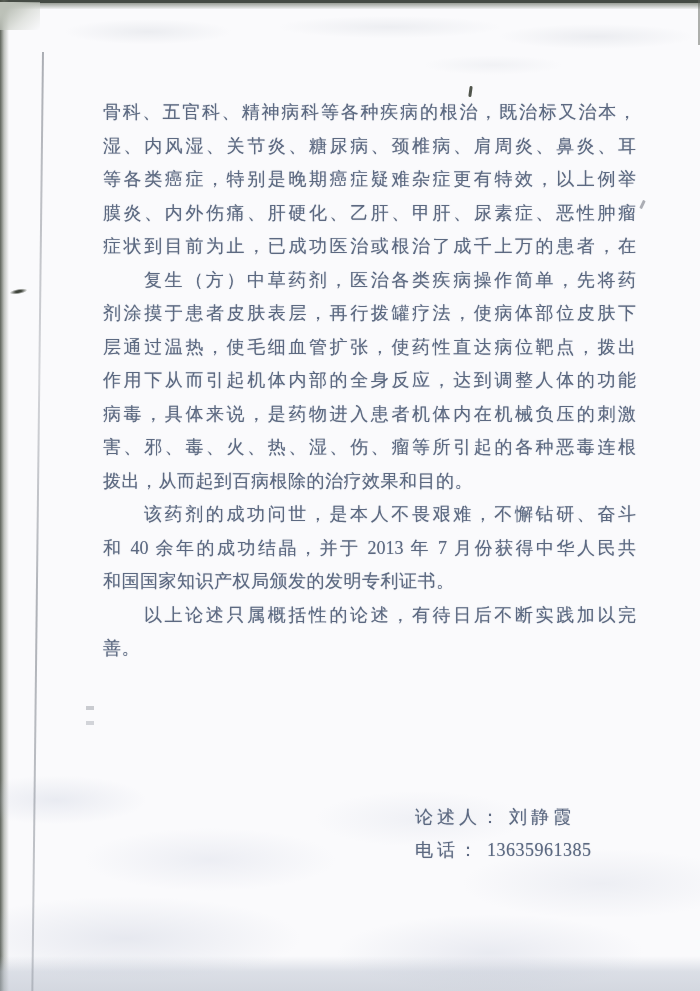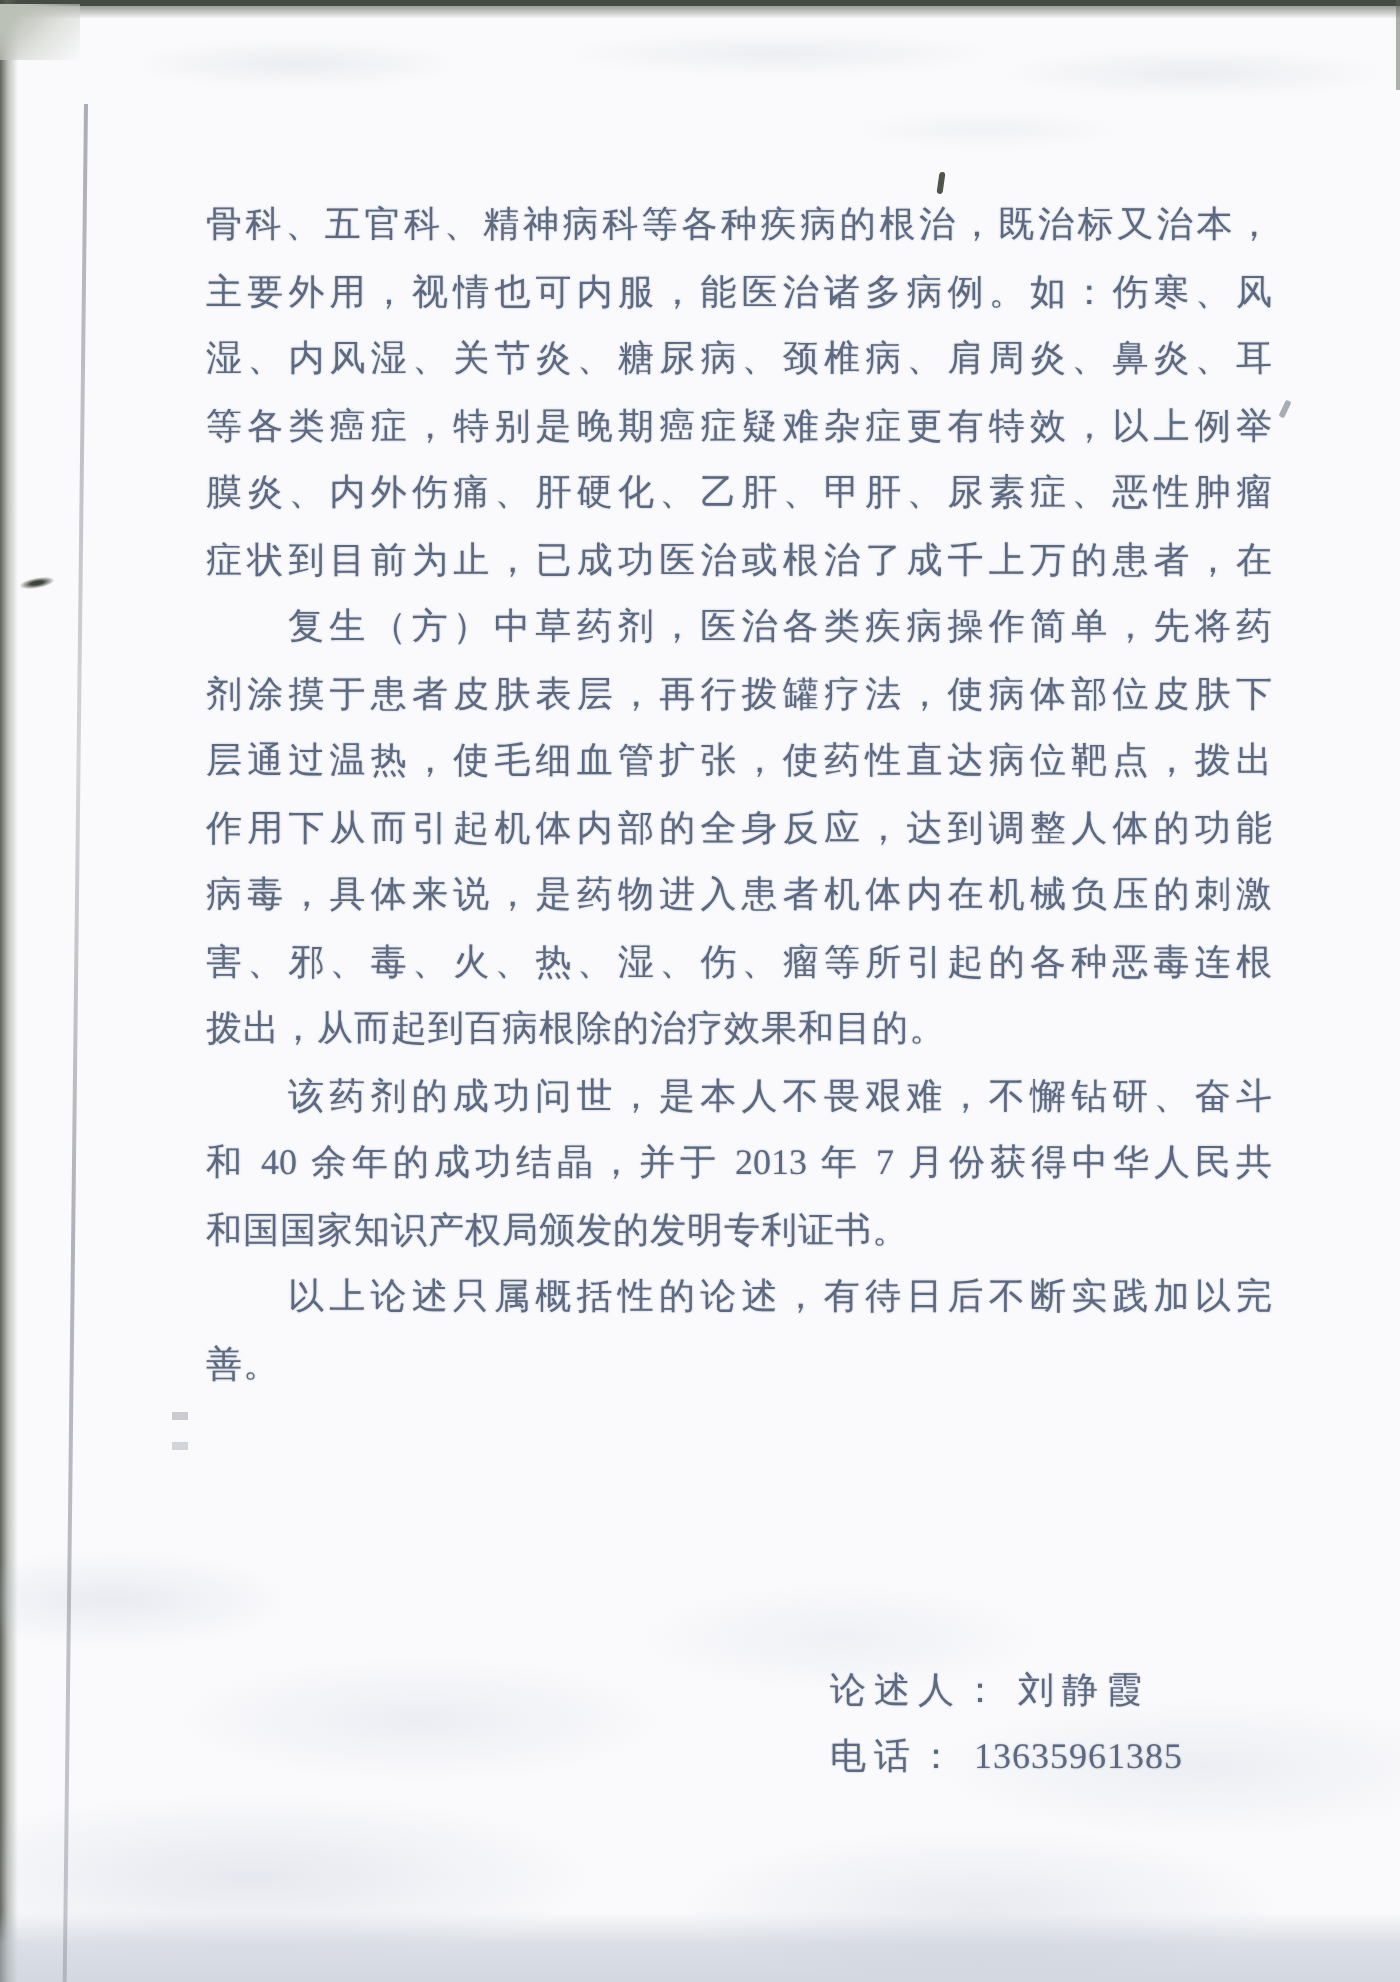--- a/index.html
+++ b/index.html
@@ -80,21 +80,21 @@
   }
   .line {
     height:33.5px; line-height:33.5px; white-space:nowrap;
     text-align:justify; text-align-last:justify;
     text-justify:inter-character;
   }
   .line.last { text-align-last:left; letter-spacing:0.5px; }
   .line.indent { padding-left:41px; }
 
   .signature {
-    position:absolute; left:415px; top:829px;
+    position:absolute; left:415px; top:801px;
     font-size:18px; color:var(--ink, #5c6981);
     text-shadow:0 0 1px rgba(92,105,129,.5);
   }
   .sig-line { height:33px; line-height:33px; white-space:nowrap; }
   .sig-label { letter-spacing:4px; margin-right:6px; }
   .sig-name  { letter-spacing:4px; }
   .sig-phone { letter-spacing:0.5px;text-align:center; }
 </style>
 </head>
 <body>
@@ -111,21 +111,20 @@
   <div class="bottom-band"></div>
   <div class="fold-line"></div>
   <div class="mark mark-apostrophe"></div>
   <div class="mark mark-left-dash"></div>
   <div class="mark mark-tick"></div>
   <div class="mark mark-small-1"></div>
   <div class="mark mark-small-2"></div>
 
   <div class="doc-body">
       <div class="line">骨科、五官科、精神病科等各种疾病的根治，既治标又治本，</div>
-      <div class="line">主要外用，视情也可内服，能医治诸多病例。如：伤寒、风</div>
       <div class="line">湿、内风湿、关节炎、糖尿病、颈椎病、肩周炎、鼻炎、耳</div>
       <div class="line">等各类癌症，特别是晚期癌症疑难杂症更有特效，以上例举</div>
       <div class="line">膜炎、内外伤痛、肝硬化、乙肝、甲肝、尿素症、恶性肿瘤</div>
       <div class="line">症状到目前为止，已成功医治或根治了成千上万的患者，在</div>
       <div class="line indent">复生（方）中草药剂，医治各类疾病操作简单，先将药</div>
       <div class="line">剂涂摸于患者皮肤表层，再行拨罐疗法，使病体部位皮肤下</div>
       <div class="line">层通过温热，使毛细血管扩张，使药性直达病位靶点，拨出</div>
       <div class="line">作用下从而引起机体内部的全身反应，达到调整人体的功能</div>
       <div class="line">病毒，具体来说，是药物进入患者机体内在机械负压的刺激</div>
       <div class="line">害、邪、毒、火、热、湿、伤、瘤等所引起的各种恶毒连根</div>

